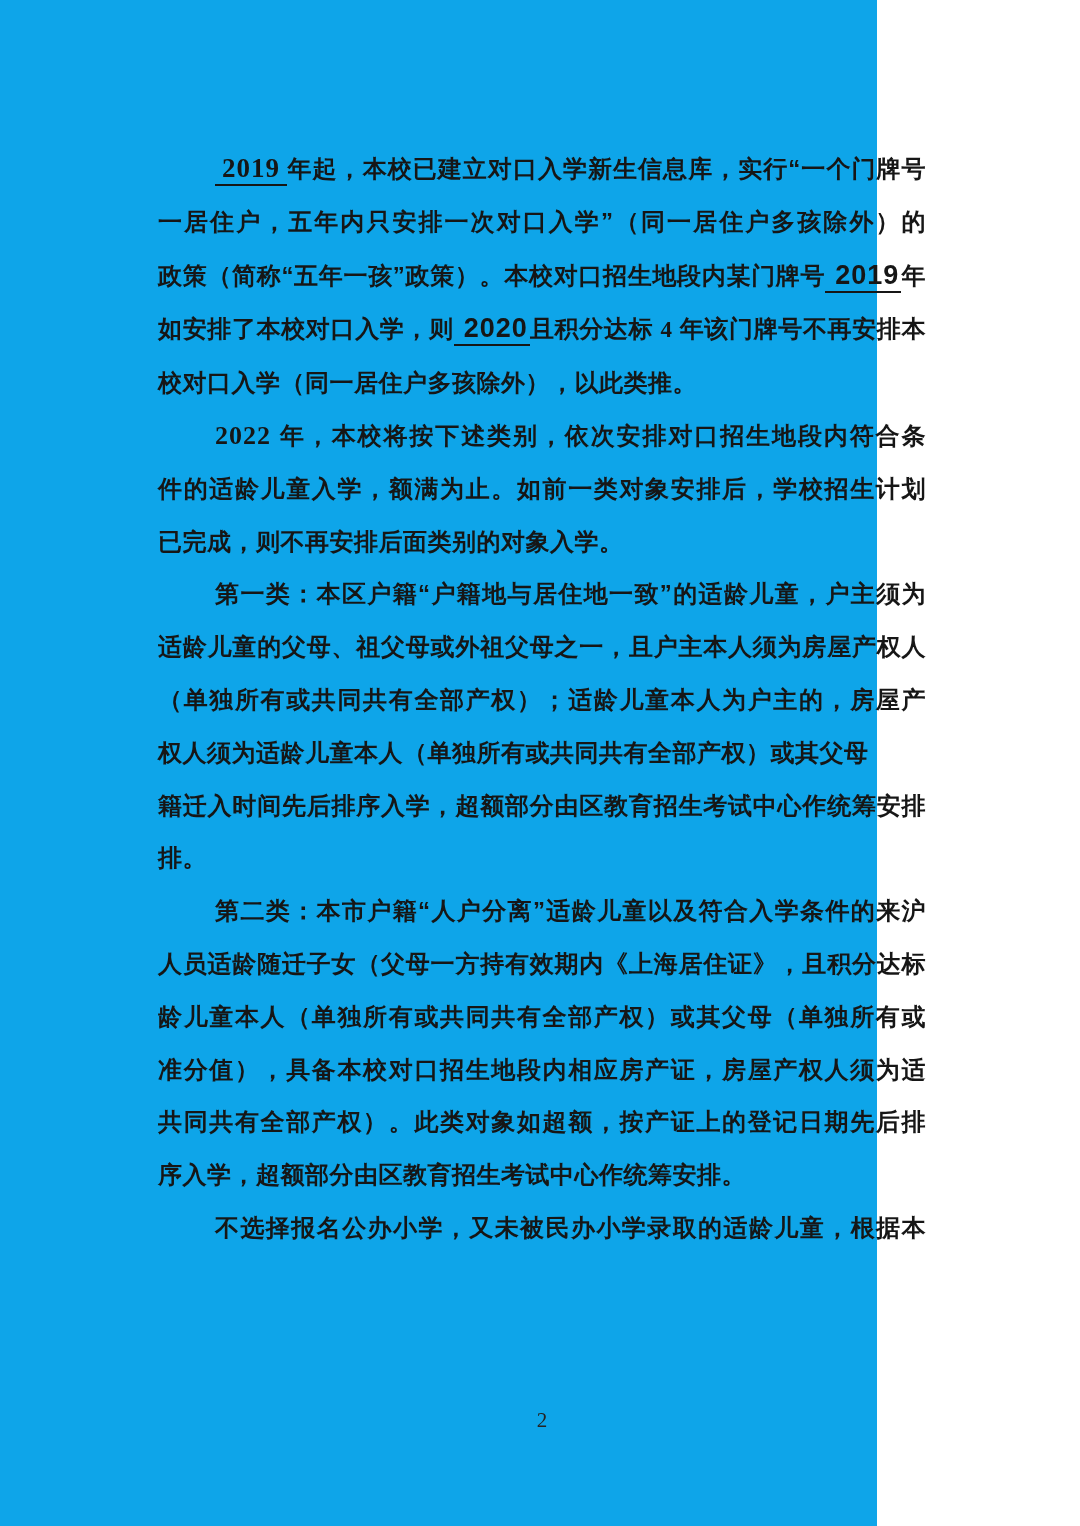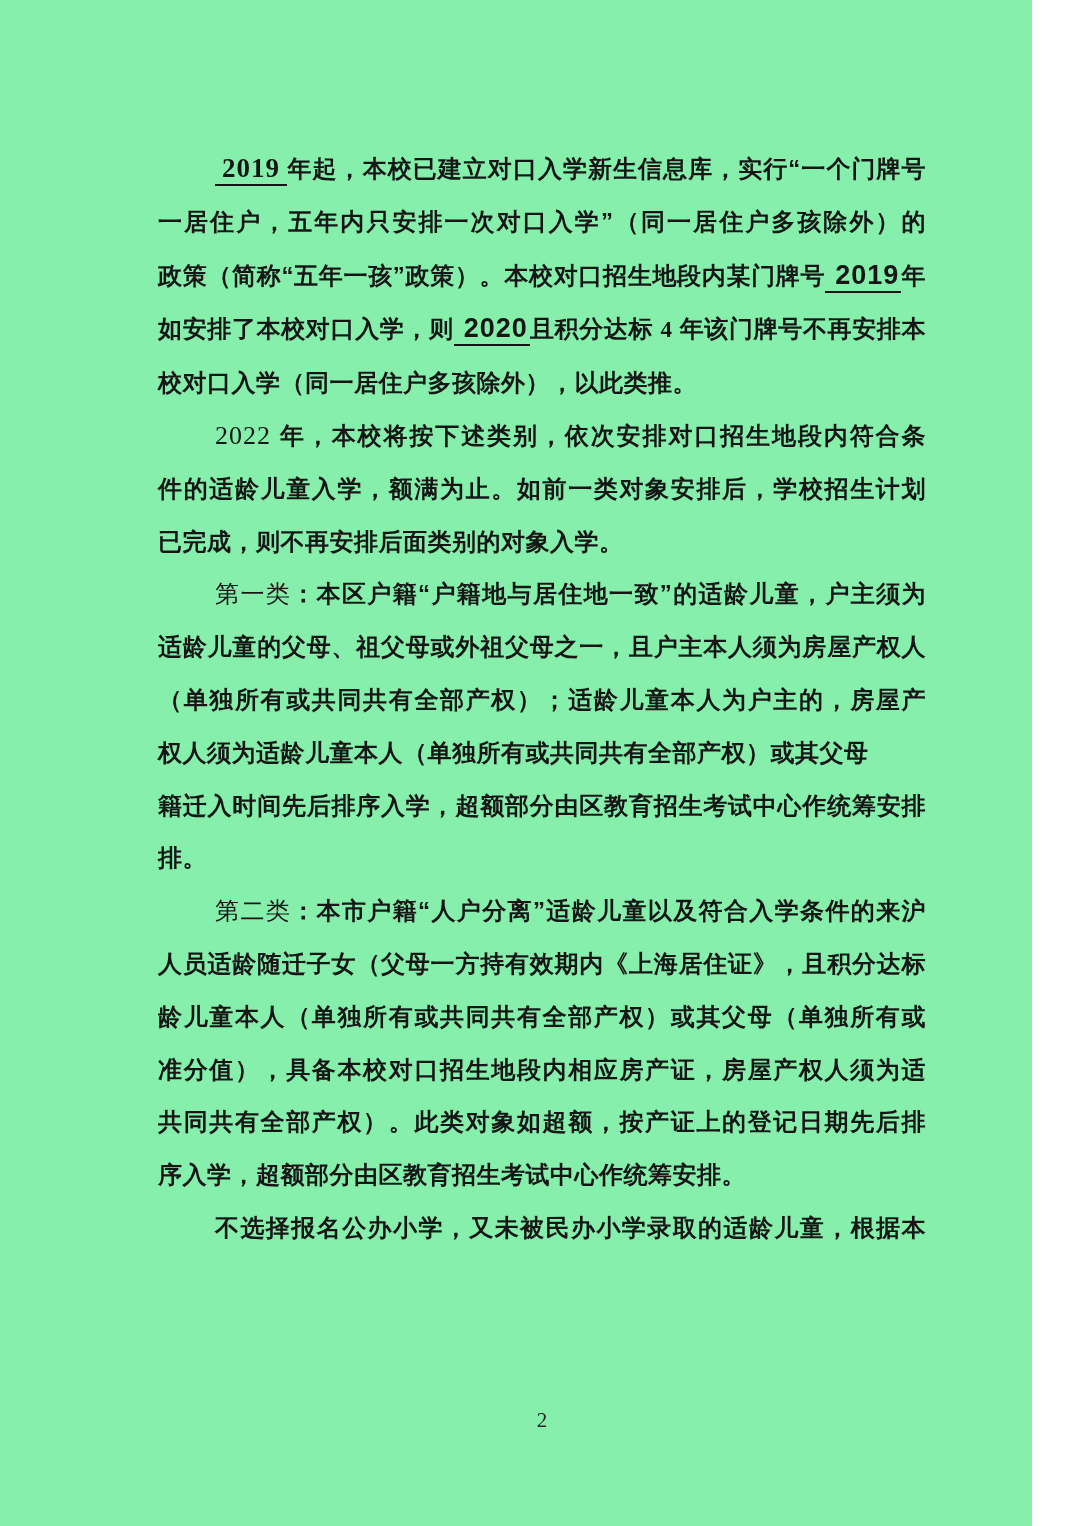--- a/index.html
+++ b/index.html
@@ -5,23 +5,23 @@
   html, body {
     margin: 0;
     padding: 0;
     width: 1080px;
     height: 1526px;
     background: #ffffff;
     overflow: hidden;
   }
   .page {
     position: relative;
-    width: 1032px;
+    width: 877px;
     height: 1526px;
-    background: #86efac;
+    background: #0ea5e9;
     font-family: "Liberation Sans", sans-serif;
     color: #161616;
   }
   .doc-body {
     position: absolute;
     left: 158px;
     top: 142px;
     width: 768px;
   }
   .line {
@@ -35,21 +35,21 @@
   .jf {
     text-align: justify;
     text-align-last: justify;
   }
   
   .ind {
     text-indent: 57px;
   }
   
   .s-b {
-    font-weight: 400;
+    font-weight: 700;
   }
   
   .s-ut {
     font-family: "Liberation Serif", serif;
     font-size: 27px;
     font-weight: 600;
     letter-spacing: 1px;
     border-bottom: 2px solid #161616;
     padding: 0 7px 1px 7px;
   }
@@ -59,21 +59,21 @@
     font-size: 27px;
     font-weight: 600;
     letter-spacing: 1px;
     border-bottom: 2px solid #161616;
     padding: 0 2px 1px 10px;
   }
   
   .s-nt {
     font-family: "Liberation Serif", serif;
     font-size: 26px;
-    font-weight: 400;
+    font-weight: 700;
     letter-spacing: 1px;
   }
   
   .s-n4 {
     font-family: "Liberation Serif", serif;
     font-size: 23px;
     font-weight: 600;
   }
   .page-footer {
     position: absolute;

